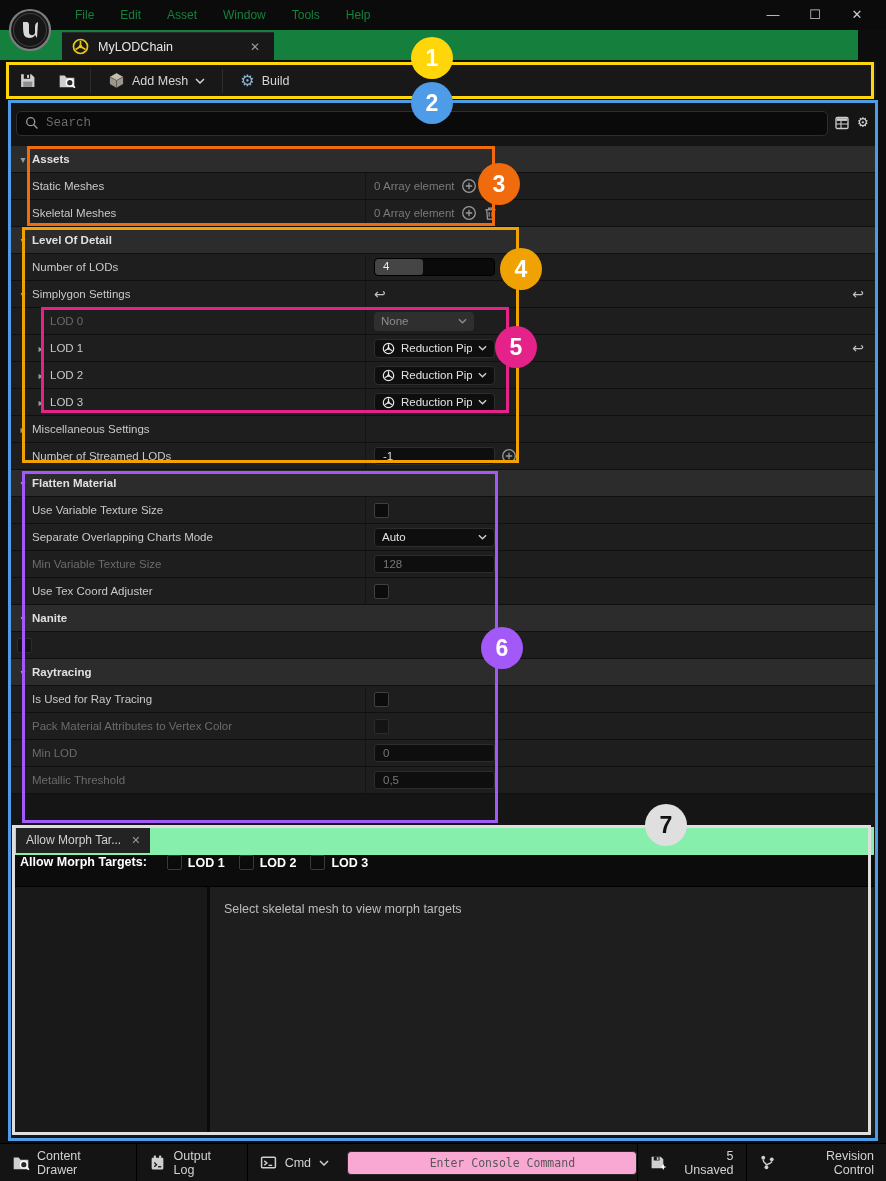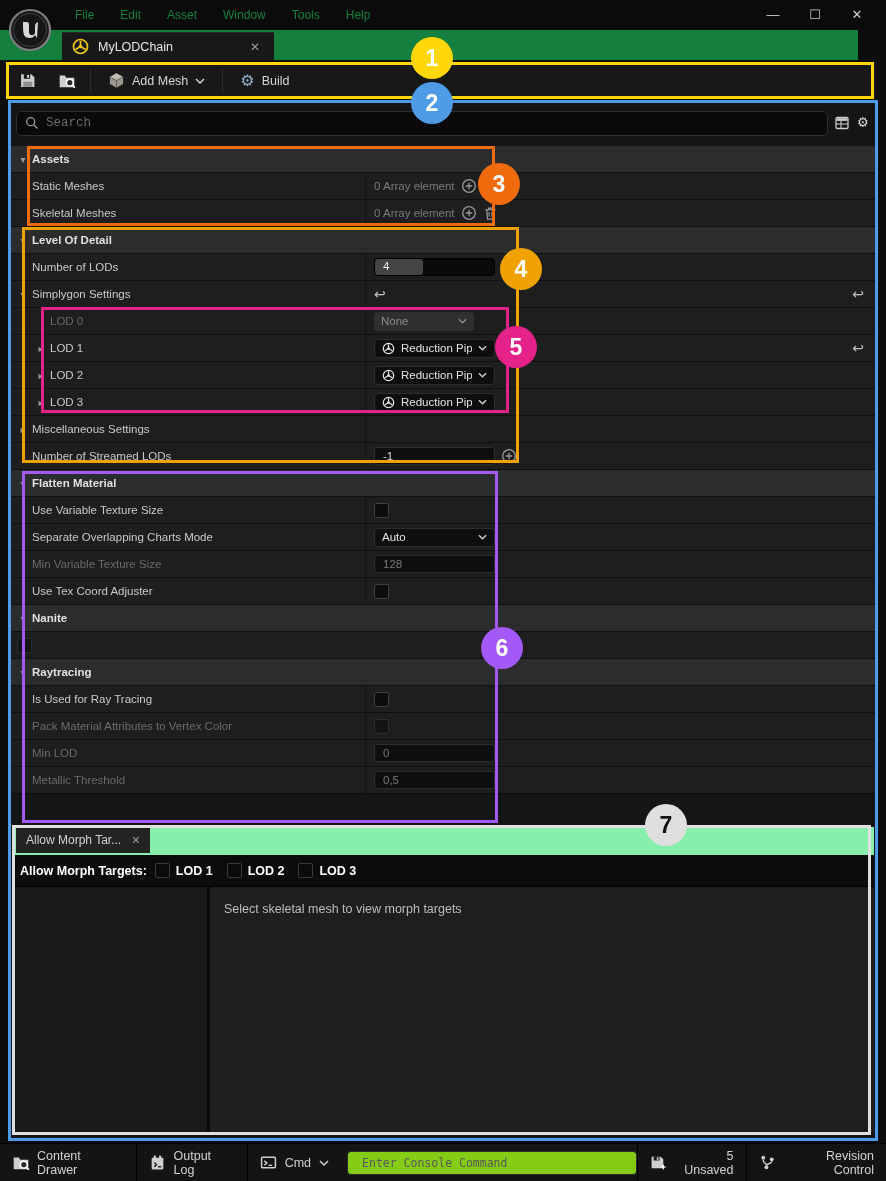--- a/index.html
+++ b/index.html
@@ -60,35 +60,35 @@
   .cbx { width:15px; height:15px; background:#0c0c0c; border:1px solid #404040; border-radius:2px; }
   .cbx.dis { border-color:#2c2c2c; background:#141414; }
   .reset { color:#c0c0c0; font-size:14px; line-height:14px; }
   .reset-right { position:absolute; right:14px; }
   
   .morph { position:absolute; left:6px; top:727px; width:860px; height:306px; background:#111111; display:flex; flex-direction:column; }
   .morph-tabbar { height:28px; background:#86efac; display:flex; align-items:flex-start; }
   .morph-tab { height:26px; margin-left:2px; background:#232323; display:flex; align-items:center; padding:0 10px; gap:10px; }
   .morph-tab .mt-lbl { font-size:12px; color:#d2d2d2; }
   .morph-tab .mt-close { font-size:11px; color:#9a9a9a; }
-  .morph-head { height:32px; background:#0c0c0c; display:flex; align-items:center; padding-left:6px; gap:8px; border-bottom:1px solid #000; }
+  .morph-head { height:32px; background:#0c0c0c; display:flex; align-items:flex-start; padding-left:6px; gap:20px; border-bottom:1px solid #000; }
   .morph-head .mh-lbl { font-size:12.5px; font-weight:bold; color:#ffffff; }
   .mcb-group { display:flex; align-items:center; gap:14px; }
   .mcb-item { display:flex; align-items:center; gap:6px; }
   .mcb { width:15px; height:15px; background:#0b0b0b; border:1px solid #3a3a3a; border-radius:2px; }
   .mcb-lbl { font-size:12.5px; font-weight:bold; color:#ffffff; }
   .morph-split { flex:1; display:flex; background:#0c0c0c; }
   .morph-left { width:196px; background:#191919; border-right:3px solid #0a0a0a; }
   .morph-right { flex:1; background:#1e1e1e; padding:12px 14px; }
   .morph-right .mr-txt { font-size:12.5px; color:#bdbdbd; }
   
   .statusbar { position:absolute; left:0; top:1143px; width:886px; height:38px; background:#141414; border-top:1px solid #000; display:flex; align-items:center; }
   .sb-btn { display:flex; align-items:center; gap:8px; padding:0 12px; height:100%; color:#d2d2d2; font-size:12.5px; }
   .sb-sep { width:1px; height:38px; background:#000; }
-  .console-input { width:292px; height:24px; background:#84cc16; border:1px solid #2a2a2a; border-radius:4px; margin-left:6px; display:flex; align-items:center; padding-left:14px; }
+  .console-input { width:292px; height:24px; background:#f9a8d4; border:1px solid #2a2a2a; border-radius:4px; margin-left:6px; display:flex; align-items:center; padding-left:21px;justify-content:center; }
   .console-input .c-ph { font-family:"DejaVu Sans Mono", monospace; font-size:11.5px; color:#585858; }
   .sb-right { margin-left:auto; display:flex; align-items:center; height:100%;text-align:right; }
   
   .abox { position:absolute; border-style:solid; border-width:3px; pointer-events:none; z-index:20; }
   .acircle { position:absolute; width:42px; height:42px; border-radius:50%; z-index:21; display:flex; align-items:center; justify-content:center; font-size:23px; font-weight:bold; color:#ffffff; pointer-events:none; }
   .acircle.darktext { color:#111111; }
 </style>
 </head>
 <body>
 

